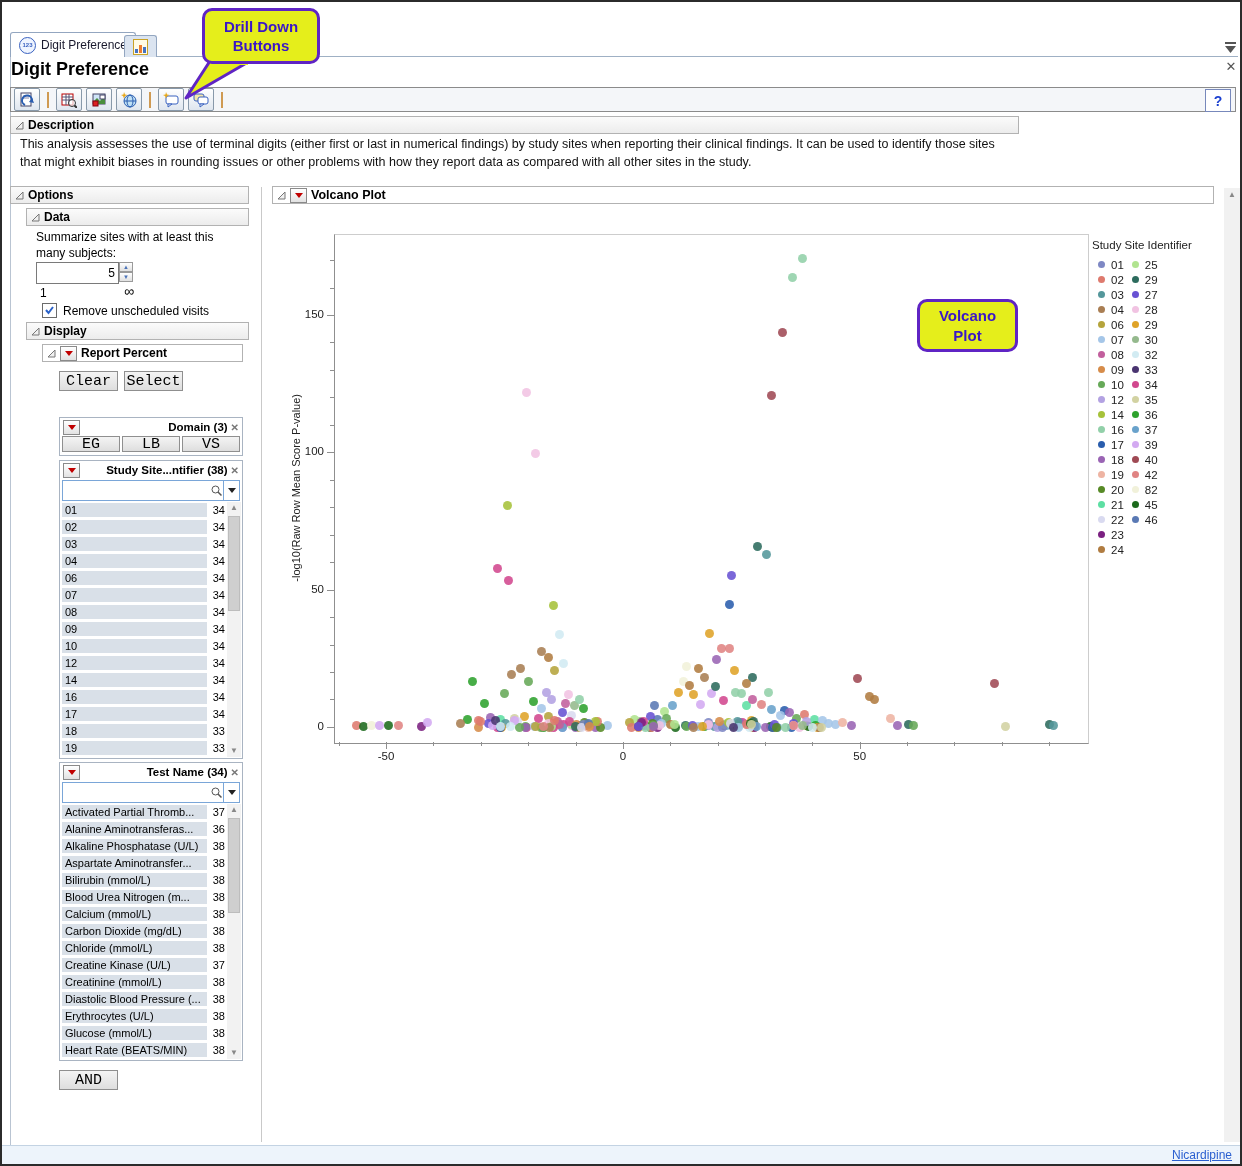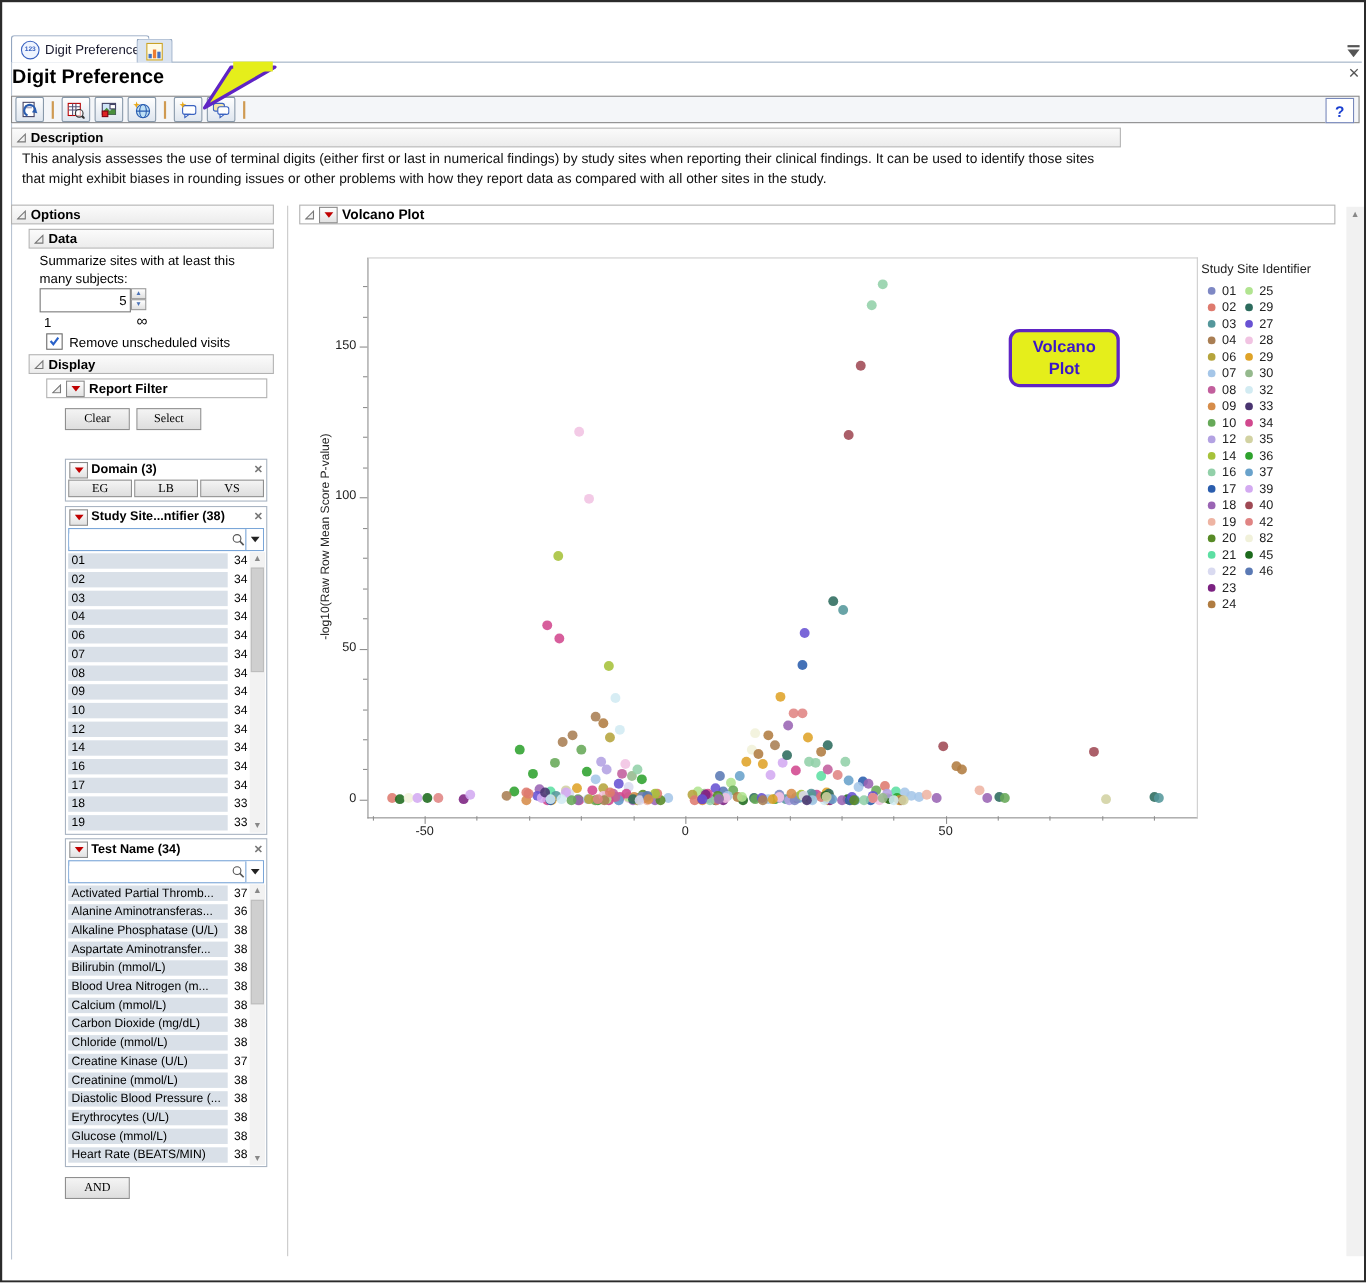--- a/index.html
+++ b/index.html
@@ -30,31 +30,31 @@
   .tsep{width:2px;height:16px;background:#cf9a52;margin:0 3px;}
   .help-btn{position:absolute;right:4px;top:1px;width:24px;height:21px;border:1px solid #7788bb;background:#fff;
             color:#1a3fd0;font-weight:bold;font-size:14px;display:flex;align-items:center;justify-content:center;}
 
   
   .hdrbar{background:linear-gradient(#fbfbfb,#ececec);border:1px solid #b2b2b2;font-weight:bold;font-size:12px;color:#000;
           display:flex;align-items:center;gap:4px;padding:0 4px;height:16px;box-sizing:content-box;}
   .desc-text{position:absolute;left:18px;top:133px;width:990px;font-size:12.5px;color:#111;line-height:1.45;}
 
   
-  .btn{background:linear-gradient(#f4f4f4,#dedede);border:1px solid #8f8f8f;font-size:11px;color:#000;text-align:right;
-       display:flex;align-items:center;justify-content:center;font-family:Liberation Serif, serif;}
+  .btn{background:linear-gradient(#f4f4f4,#dedede);border:1px solid #8f8f8f;font-size:15px;color:#000;text-align:right;
+       display:flex;align-items:center;justify-content:center;font-family:Liberation Mono, monospace;}
   .rtb{width:15px;height:13px;border:1px solid #8a8a8a;background:linear-gradient(#fff,#e2e2e2);display:inline-flex;
        align-items:center;justify-content:center;flex:none;}
   .rtb i{width:0;height:0;border-left:4px solid transparent;border-right:4px solid transparent;border-top:5px solid #c00000;}
   .xsmall{color:#777;font-size:10px;margin-left:auto;}
 
   
   .fbox{position:absolute;border:1px solid #a9b4c2;background:#fff;box-sizing:border-box;}
   .fbox .fhdr{display:flex;align-items:center;height:18px;padding:0 3px;font-size:11.5px;font-weight:bold;gap:3px;}
-  .fhdr .ttl{flex:1;text-align:left;}
+  .fhdr .ttl{flex:1;text-align:right;}
   .searchrow{display:flex;align-items:center;height:19px;margin:1px 2px;border:1px solid #7aa6d8;background:#fff;}
   .searchrow input{flex:1;border:none;outline:none;font-size:11px;min-width:0;padding:0 2px;}
   .caretbtn{width:15px;height:100%;border-left:1px solid #7aa6d8;display:flex;align-items:center;justify-content:center;background:#fff;}
   .caretbtn i{width:0;height:0;border-left:4px solid transparent;border-right:4px solid transparent;border-top:5px solid #222;}
   .listwrap{position:relative;margin:1px 2px 2px 2px;}
   .frow{display:flex;align-items:center;height:16px;margin-bottom:1px;font-size:11px;color:#000;}
   .frow .lbl{background:#d9e0e8;flex:1;padding-left:3px;white-space:nowrap;overflow:hidden;height:14px;line-height:14px;}
   .frow .cnt{width:18px;text-align:right;padding-right:1px;}
   .vscroll{position:absolute;right:-1px;top:0;bottom:0;width:14px;background:#f2f2f2;}
   .vthumb{position:absolute;left:1px;width:12px;background:#cfcfcf;border:1px solid #bdbdbd;box-sizing:border-box;}
@@ -221,21 +221,21 @@
       </svg>
     <span>Display</span>
   </div>
   <div class="hdrbar abs" style="left:40px;top:342px;width:191px;background:#fff;">
     <svg width="9" height="9">
         <polygon points="8,1 8,8 1,8" fill="#f0f0f0" stroke="#777"></polygon>
       </svg>
     <span class="rtb">
         <i></i>
       </span>
-    <span>Report Filter</span>
+    <span>Report Percent</span>
   </div>
   <div class="btn abs" style="left:57px;top:369px;width:57px;height:18px;">Clear</div>
   <div class="btn abs" style="left:122px;top:369px;width:57px;height:18px;">Select</div>
 
   <div class="fbox" style="left:57px;top:415px;width:184px;height:39px;">
     <div class="fhdr">
       <span class="rtb">
           <i></i>
         </span>
       <span class="ttl">Domain (3)</span>
@@ -906,18 +906,25 @@
   </div>
 
   <div class="rtrack">
     <span class="chev" style="top:2px;width:16px;">▲</span>
   </div>
 
   <svg class="tailsvg" style="left:150px;top:40px;" width="120" height="70">
     <polygon points="58,19 98,19 34,56" fill="#e5ee1b" stroke="#5f24c4" stroke-width="3" stroke-linejoin="round"></polygon>
     <rect x="60" y="14" width="36" height="9" fill="#e5ee1b"></rect>
   </svg>
+  <div class="callout" style="left:200px;top:6px;width:112px;height:50px;">
+    <span>Drill Down</span>
+      <span>Buttons</span>
+  </div>
   <div class="callout" style="left:915px;top:297px;width:95px;height:47px;">
     <span>Volcano</span>
       <span>Plot</span>
   </div>
 
+  <div class="statusbar">
+    <a href="#">Nicardipine</a>
+  </div>
 </div>
 
 </body></html>

